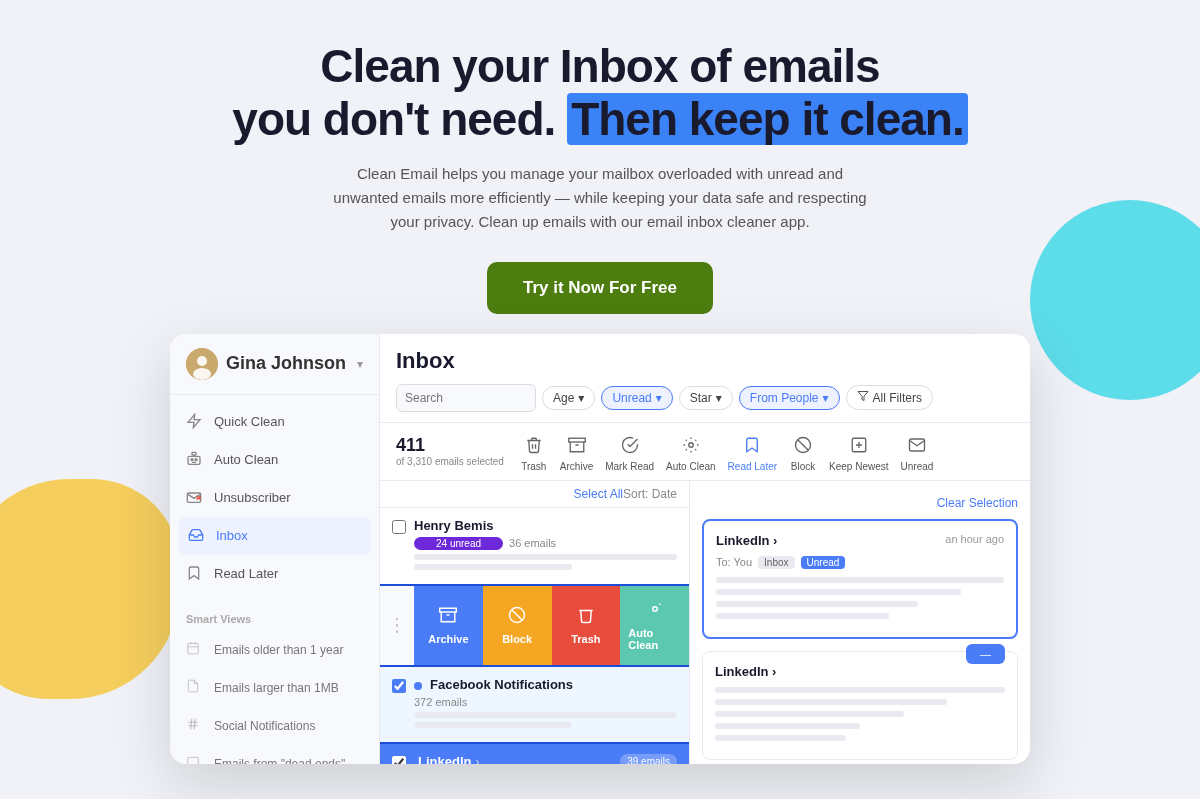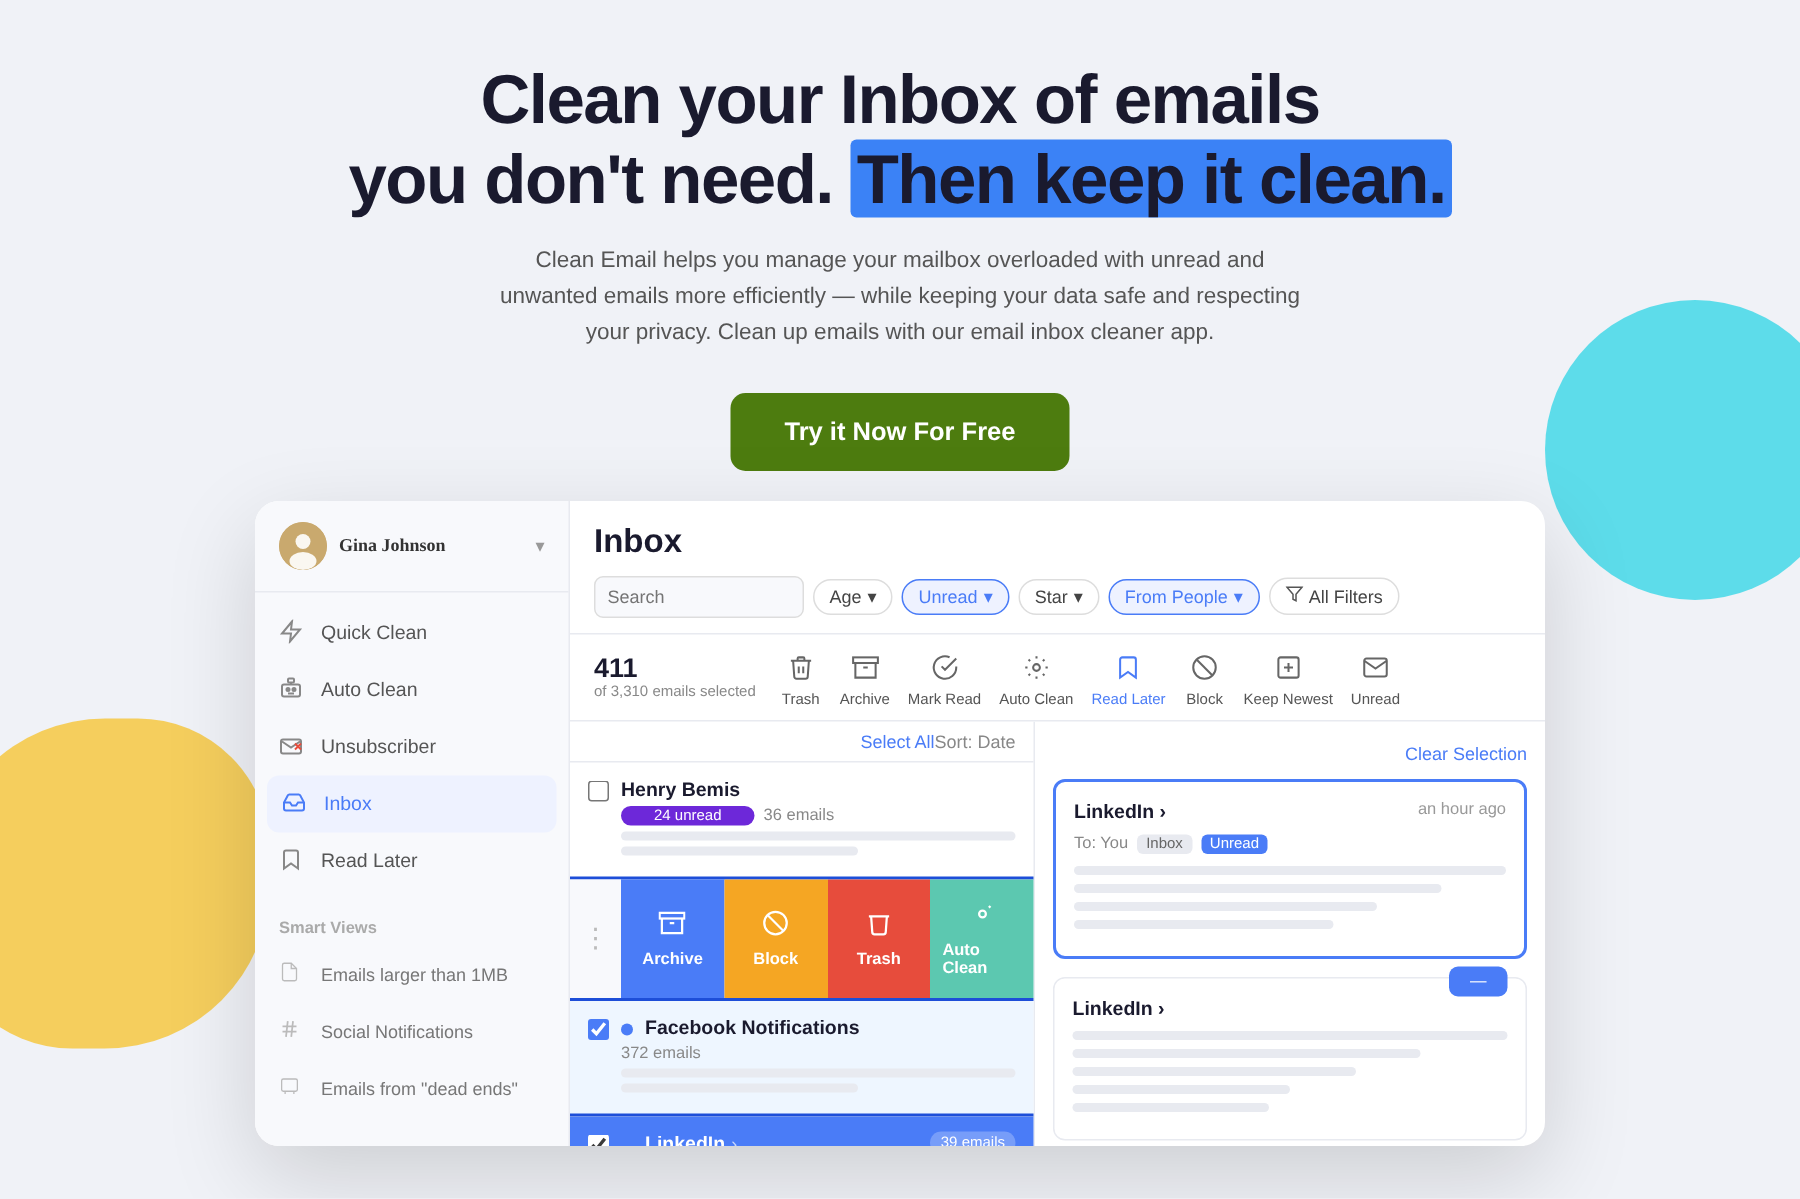--- a/index.html
+++ b/index.html
@@ -121,24 +121,23 @@
       border-radius: 50%;
       background: #c9a96e;
       overflow: hidden;
       display: flex;
       align-items: center;
       justify-content: center;
       font-size: 14px;
     }
 
     .user-name {
-      font-size: 12px;
+      font-size: 18px;
       font-weight: 600;
       color: #333;
-      font-family: Liberation Serif, serif;
     }
 
     .chevron-icon {
       color: #999;
       font-size: 12px;
     }
 
     .sidebar-nav {
       padding: 8px 0;
     }
@@ -590,20 +589,31 @@
           <svg width="16" height="16" viewBox="0 0 24 24" fill="none" stroke="#888" stroke-width="2">
             <path d="M19 21l-7-5-7 5V5a2 2 0 012-2h10a2 2 0 012 2z"></path>
           </svg>
         </span>
         <span>Read Later</span>
       </div>
     </div>
 
     <div class="smart-views-label">Smart Views</div>
 
+    <div class="nav-item">
+      <span class="nav-icon">
+        <svg width="14" height="14" viewBox="0 0 24 24" fill="none" stroke="#bbb" stroke-width="1.5">
+          <rect x="3" y="4" width="18" height="18" rx="2"></rect>
+            <line x1="16" y1="2" x2="16" y2="6"></line>
+            <line x1="8" y1="2" x2="8" y2="6"></line>
+            <line x1="3" y1="10" x2="21" y2="10"></line>
+        </svg>
+      </span>
+      <span style="font-size:12px;color:#777;">Emails older than 1 year</span>
+    </div>
     <div class="nav-item">
       <span class="nav-icon">
         <svg width="14" height="14" viewBox="0 0 24 24" fill="none" stroke="#bbb" stroke-width="1.5">
           <path d="M14 2H6a2 2 0 00-2 2v16a2 2 0 002 2h12a2 2 0 002-2V8z"></path>
             <polyline points="14 2 14 8 20 8"></polyline>
         </svg>
       </span>
       <span style="font-size:12px;color:#777;">Emails larger than 1MB</span>
     </div>
     <div class="nav-item">
@@ -830,21 +840,21 @@
               <span class="fb-dot"></span>
               <span class="email-sender">Facebook Notifications</span>
             </div>
             <div style="color:#888;font-size:11px;margin-bottom:4px;">372 emails</div>
             <div class="email-line"></div>
             <div class="email-line short"></div>
           </div>
         </div>
 
         <div style="background:#4a7cf7;padding:10px 12px;border-bottom:1px solid rgba(255,255,255,0.2);">
-          <div style="display:flex;align-items:center;gap:16px;margin-bottom:12px;">
+          <div style="display:flex;align-items:center;gap:4px;margin-bottom:12px;">
             <input type="checkbox" class="email-checkbox" checked="" style="accent-color: white;">
             <div style="display:flex;align-items:center;gap:4px;flex:1;">
               <span style="color:white;font-size:13px;font-weight:600;">LinkedIn</span>
               <span style="color:rgba(255,255,255,0.7);font-size:12px;">›</span>
             </div>
             <span style="background:rgba(255,255,255,0.25);color:white;font-size:10px;padding:2px 7px;border-radius:10px;">39 emails</span>
           </div>
 
         </div>
 

